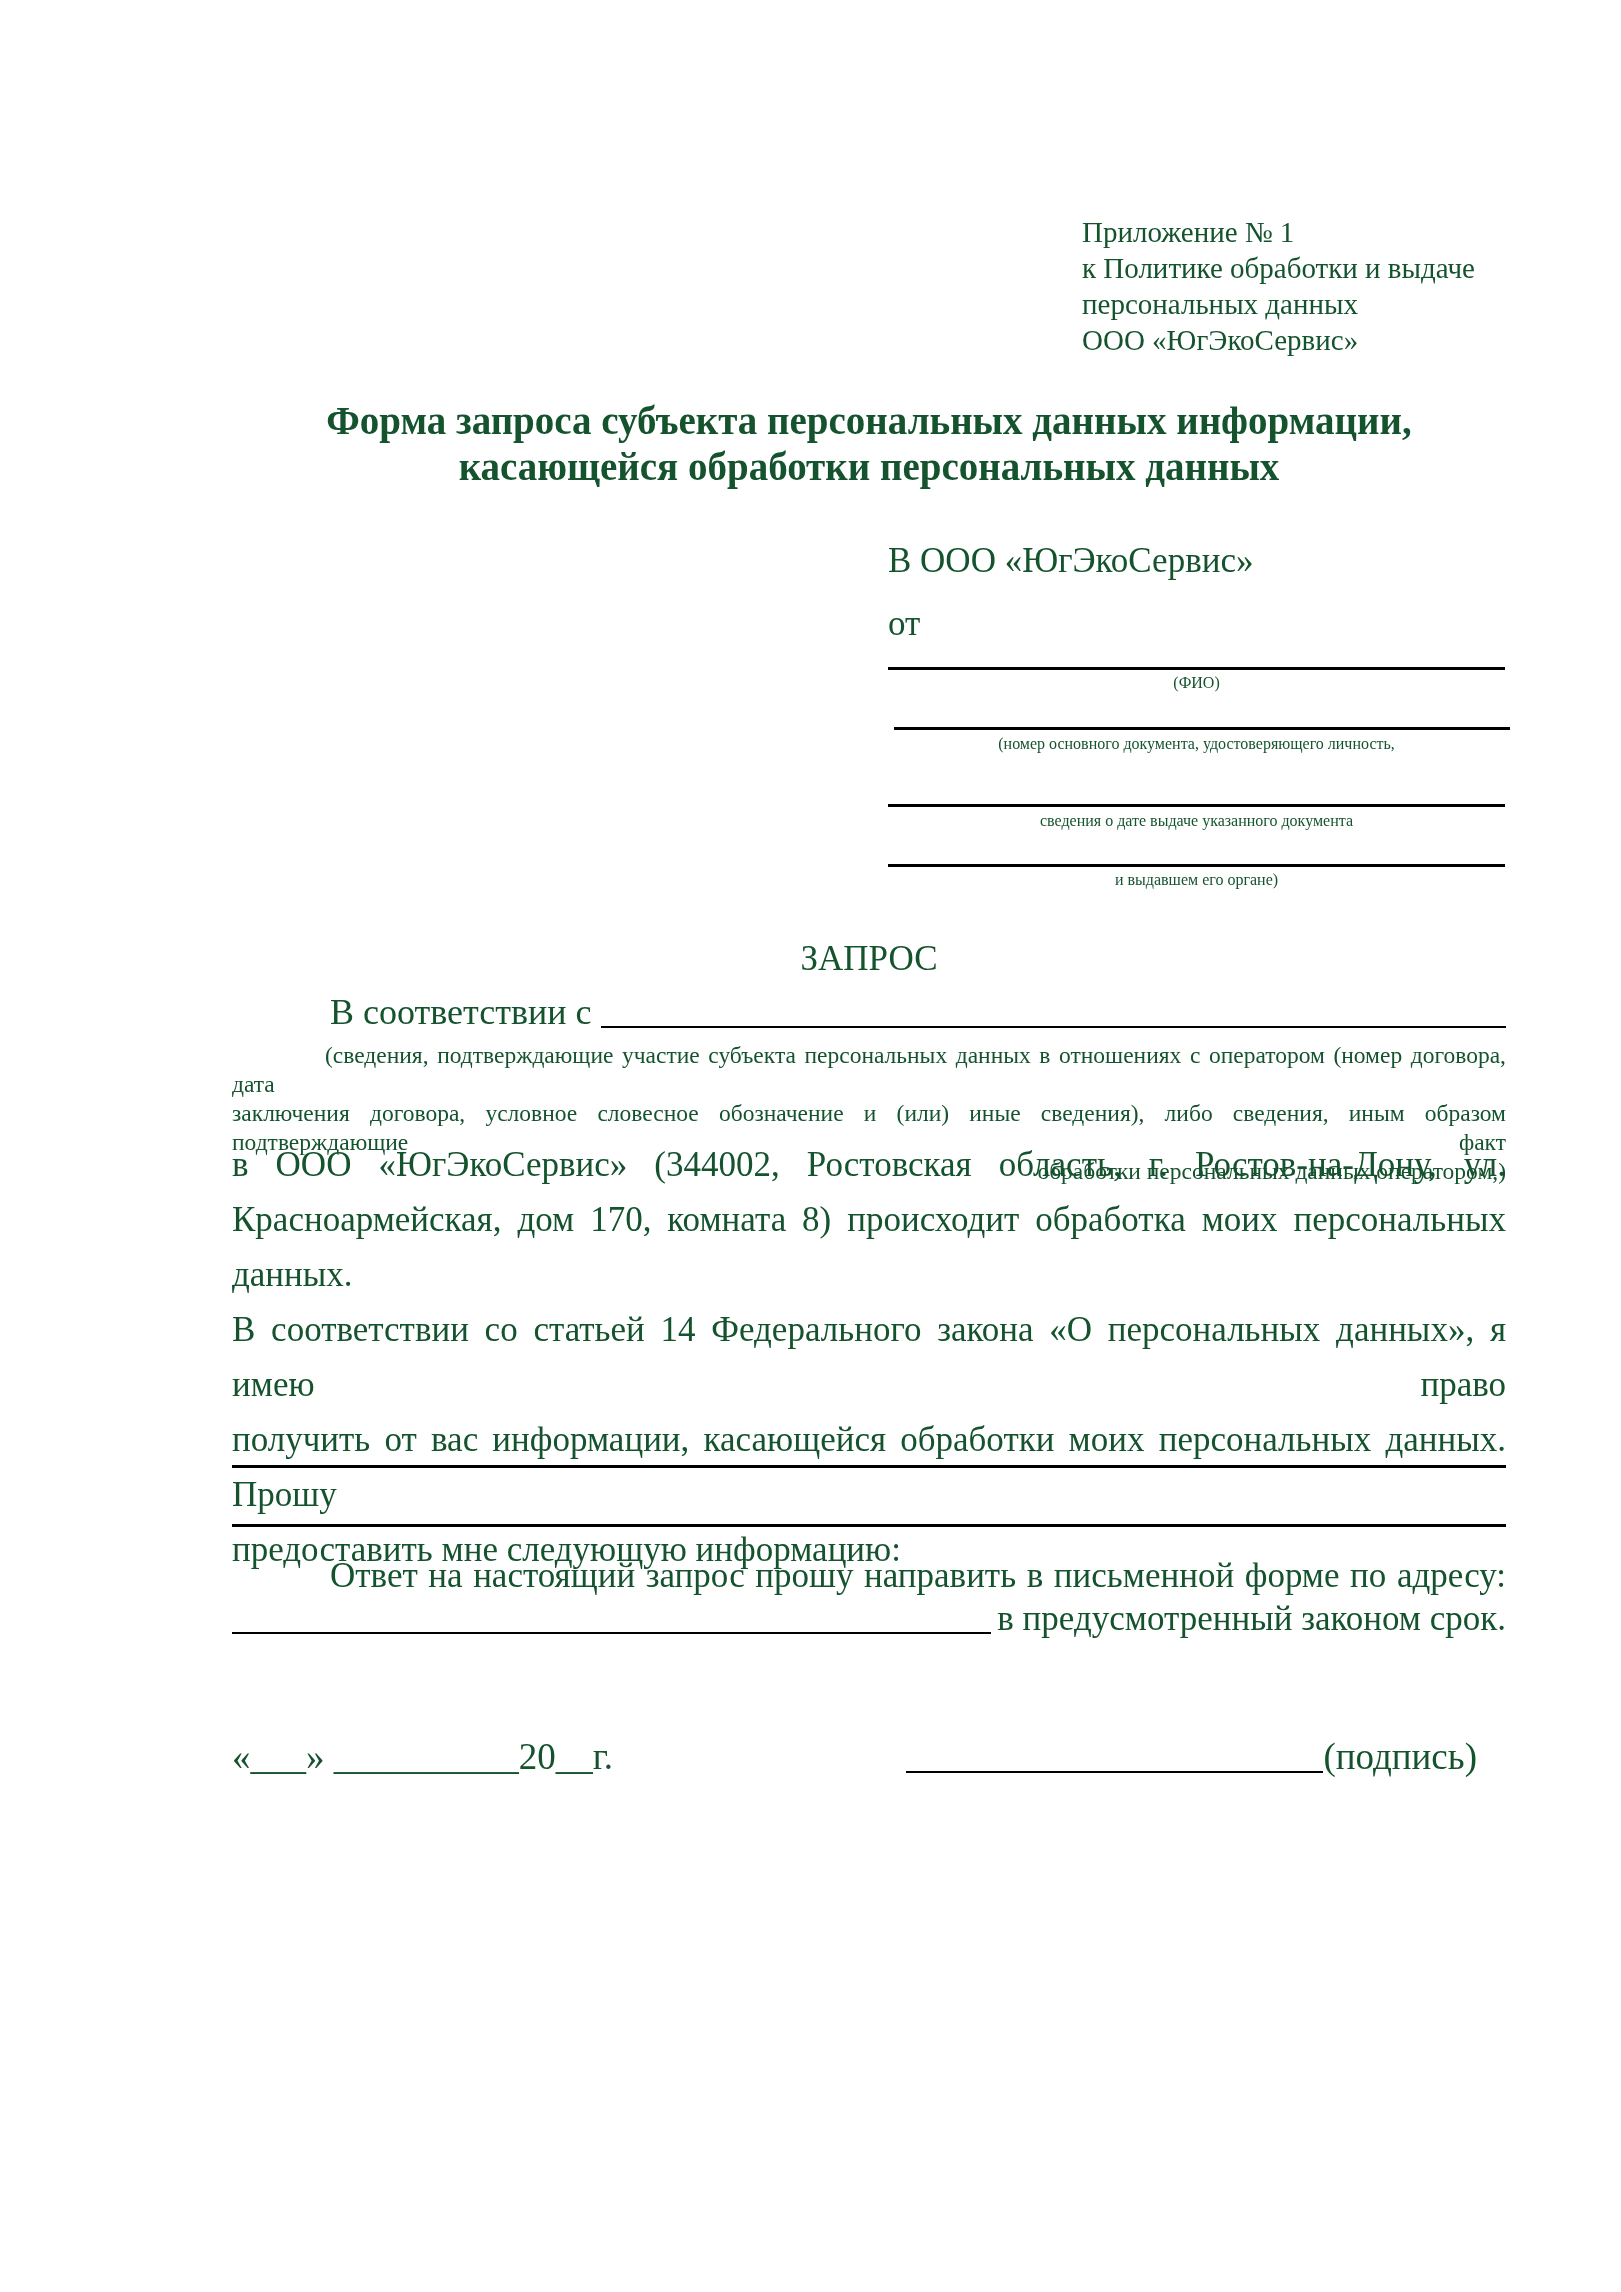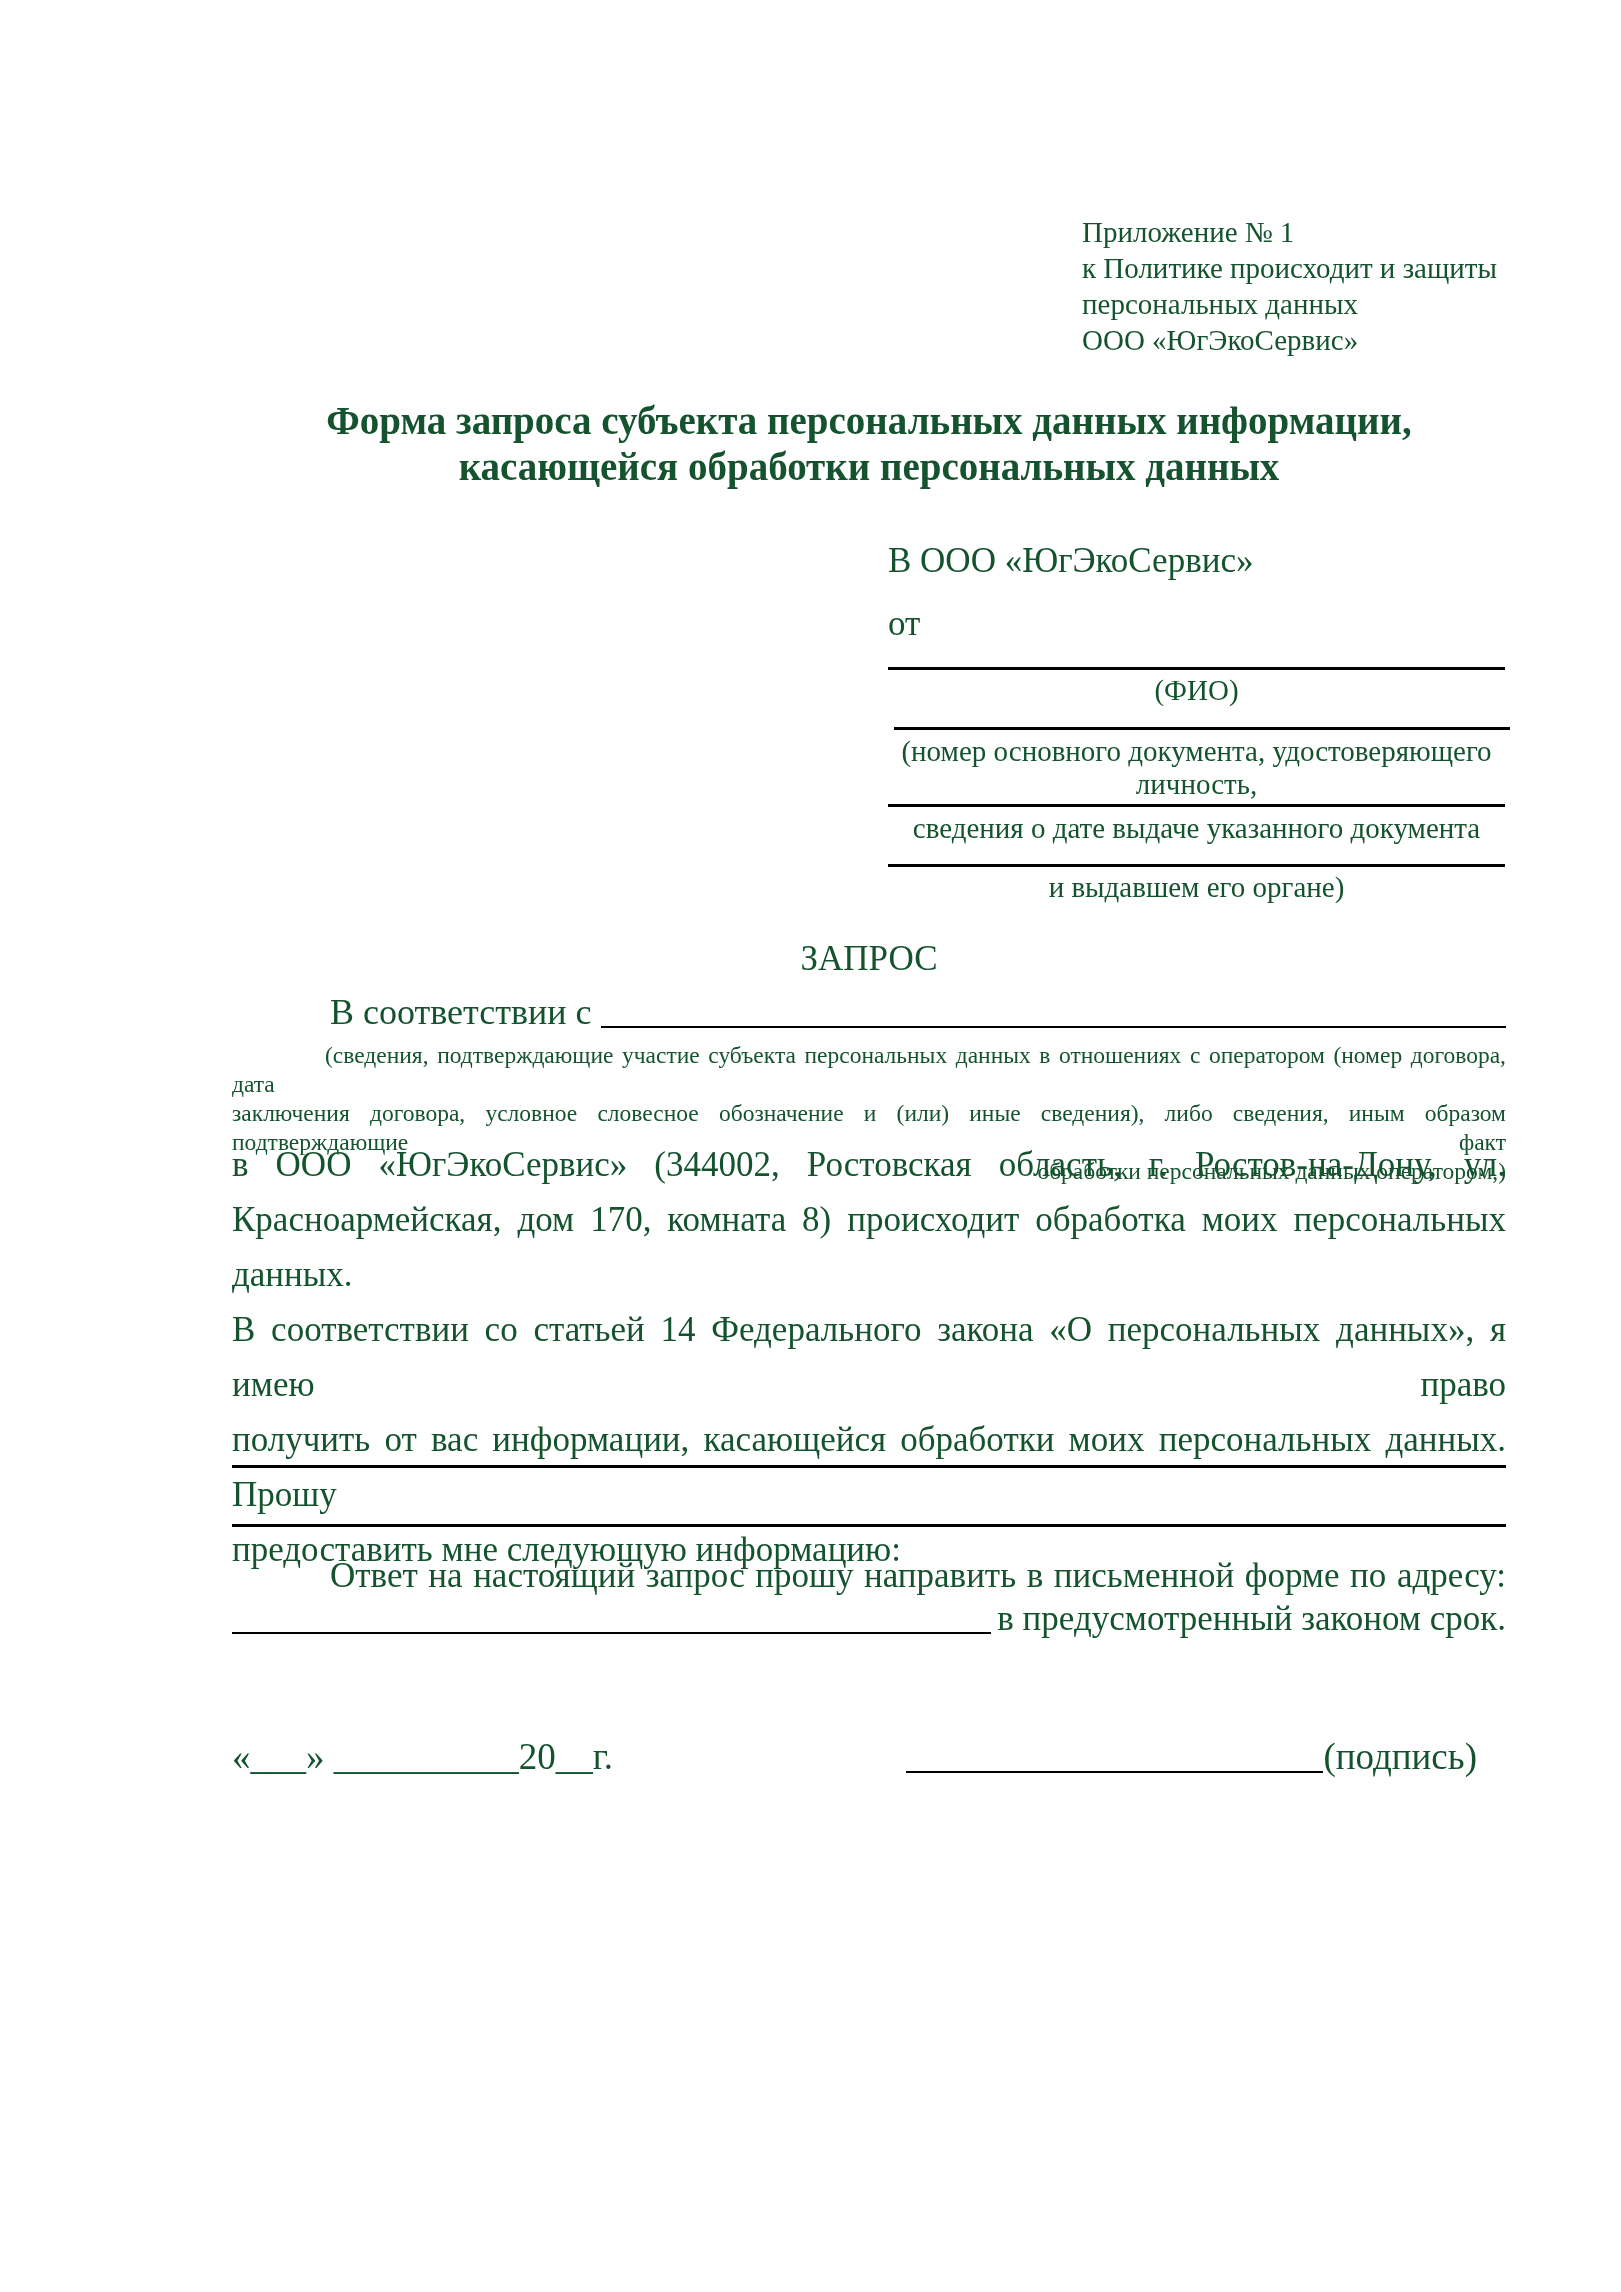--- a/index.html
+++ b/index.html
@@ -28,21 +28,21 @@
   .addressee-to   { left: 888px; top: 541px; width: 627px; font-size: 35px; }
   .addressee-from { left: 888px; top: 604px; width: 627px; font-size: 35px; }
 
   .rule {
     position: absolute;
     height: 2.9px; background: #000;
   }
   .line-caption {
     position: absolute;
     left: 888px; width: 617px;
-    font-size: 29px; text-align: center;
+    font-size: 16px; text-align: center;
   }
 
   
   .request-heading {
     left: 232px; top: 939px; width: 1274px;
     font-size: 35px; text-align: center;
   }
 
   
   .basis-row {
@@ -93,21 +93,21 @@
   .sig-rule { width: 417px; border-bottom: 2.9px solid #000; margin-bottom: 4.9px; }
   .sig-right .caption { white-space: pre; }
 </style>
 </head>
 <body>
 
 <div class="page">
 
   <div class="abs annex-header">
     <div>Приложение № 1</div>
-    <div>к Политике происходит и защиты</div>
+    <div>к Политике обработки и выдаче</div>
     <div>персональных данных</div>
     <div>ООО «ЮгЭкоСервис»</div>
   </div>
 
   <div class="abs form-title">
     <div>Форма запроса субъекта персональных данных информации,</div>
     <div>касающейся обработки персональных данных</div>
   </div>
 
   <div class="abs addressee-from">от</div>

